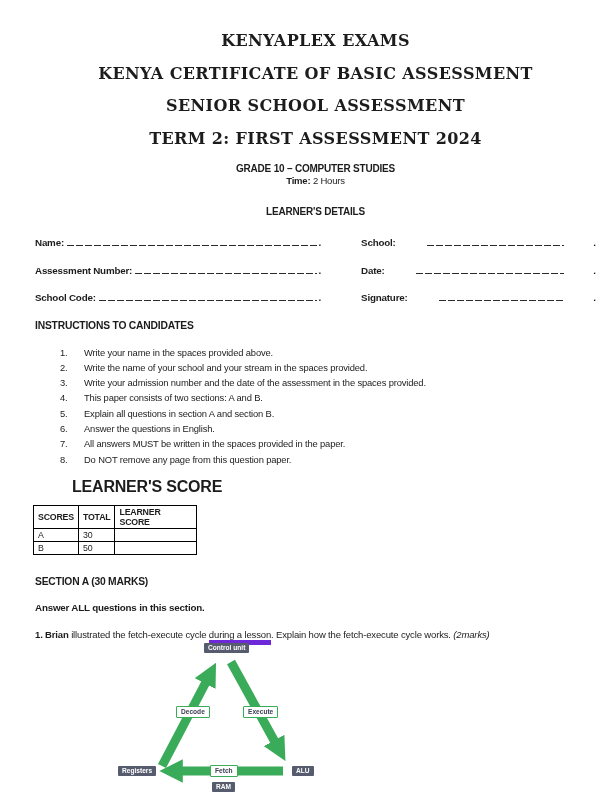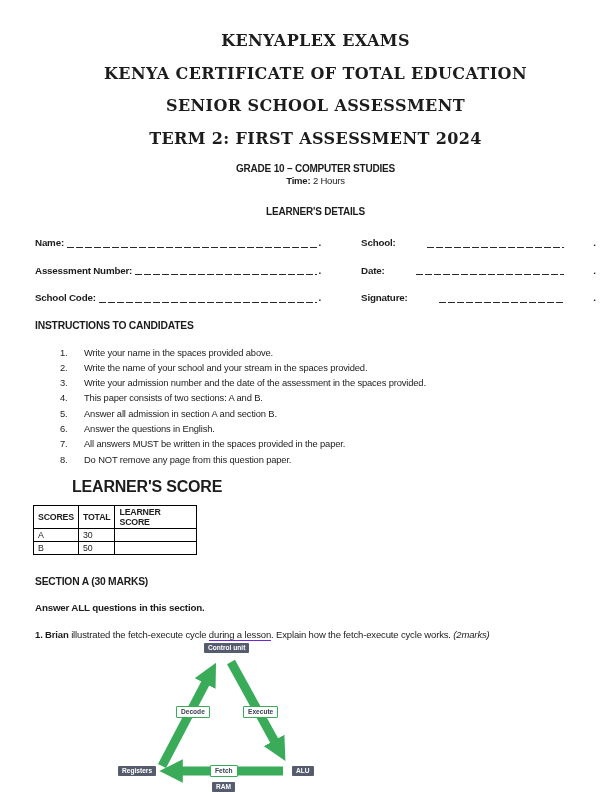--- a/index.html
+++ b/index.html
@@ -21,21 +21,21 @@
     letter-spacing:-.2px;
   }
   .time-line { text-align:center; font-size:9.5px; letter-spacing:-.2px; margin-top:1px; }
   .time-line .b { font-weight:bold; }
   .ld-heading {
     margin-top:20px; text-align:center; font-weight:bold; font-size:10px; letter-spacing:-.2px;
   }
   
   .field-rows { margin-top:20px; }
   .field-row { display:flex; margin-bottom:16.5px; font-size:9.8px; }
-  .field { display:flex; align-items:flex-end; }
+  .field { display:flex; align-items:center; }
   .field .lbl { font-weight:bold; white-space:nowrap; letter-spacing:-.2px; }
   .field-left  { width:51%; }
   .field-right { width:49%; padding-left:40px;gap:28px; }
   .fill-line {
     flex:1 1 auto; height:.85em; margin:0 1px 0 3px;
     background-image:repeating-linear-gradient(90deg,#2a2a2a 0 7px,rgba(0,0,0,0) 7px 9px);
     background-size:100% 1.2px; background-repeat:no-repeat; background-position:0 100%;
   }
   .dot { font-weight:bold; }
   
@@ -50,21 +50,21 @@
     border:1px solid #000000; text-align:left; padding:1px 4px; height:13px; letter-spacing:-.2px;
   }
   table.score th { font-weight:bold; }
   table.score .c1 { width:42px; } table.score .c2 { width:31px; } table.score .c3 { width:82px; }
   
   .section-heading { margin-top:21px; font-weight:bold; font-size:10.3px; letter-spacing:-.2px; }
   .directive { margin-top:15px; font-weight:bold; font-size:9.8px; letter-spacing:-.2px; }
   .question { margin-top:16px; font-size:9.5px; letter-spacing:-.15px; }
   .question .lead { font-weight:bold; }
   .question .marks { font-style:italic; }
-  .u-thin { border-bottom:1px solid #6d28d9;margin-top:14px; }
+  .u-thin { border-bottom:5px solid #6d28d9;margin-top:14px; }
   
   .diagram { position:relative; height:162px; margin-top:2px; margin-left:-35px; width:612px; }
   .diagram svg { position:absolute; left:0; top:0; }
   .dg-label { position:absolute; font-size:6.6px; font-weight:bold; line-height:1;
               padding:2px 4px; white-space:nowrap; border-radius:1px; }
   .dg-node  { background:#565b6e; color:#ffffff; }
   .dg-step  { background:#ffffff; color:#3c4154; border:1.2px solid #3aab58; }
   .pos-cu  { left:204px; top:1px; }
   .pos-dec { left:176px; top:64px; }
   .pos-exe { left:243px; top:64px; }
@@ -72,21 +72,21 @@
   .pos-fet { left:210px; top:123px; }
   .pos-alu { left:292px; top:124px; }
   .pos-ram { left:212px; top:140px; }
 </style>
 </head>
 <body>
 
 <div class="page">
 
   <div class="title-line">KENYAPLEX EXAMS</div>
-  <div class="title-line">KENYA CERTIFICATE OF TOTAL EDUCATION</div>
+  <div class="title-line">KENYA CERTIFICATE OF BASIC ASSESSMENT</div>
   <div class="title-line">SENIOR SCHOOL ASSESSMENT</div>
   <div class="title-line">TERM 2: FIRST ASSESSMENT 2024</div>
 
   <div class="subject">GRADE 10 – COMPUTER STUDIES</div>
   <div class="time-line"><span class="b">Time:</span> <span>2 Hours</span></div>
 
   <div class="ld-heading">LEARNER'S DETAILS</div>
 
   <div class="field-rows">
     <div class="field-row">
@@ -141,21 +141,21 @@
     <div class="instr-item">
         <span class="num">3.</span>
         <span>Write your admission number and the date of the assessment in the spaces provided.</span>
       </div>
     <div class="instr-item">
         <span class="num">4.</span>
         <span>This paper consists of two sections: A and B.</span>
       </div>
     <div class="instr-item">
         <span class="num">5.</span>
-        <span>Answer all admission in section A and section B.</span>
+        <span>Explain all questions in section A and section B.</span>
       </div>
     <div class="instr-item">
         <span class="num">6.</span>
         <span>Answer the questions in English.</span>
       </div>
     <div class="instr-item">
         <span class="num">7.</span>
         <span>All answers MUST be written in the spaces provided in the paper.</span>
       </div>
     <div class="instr-item">

